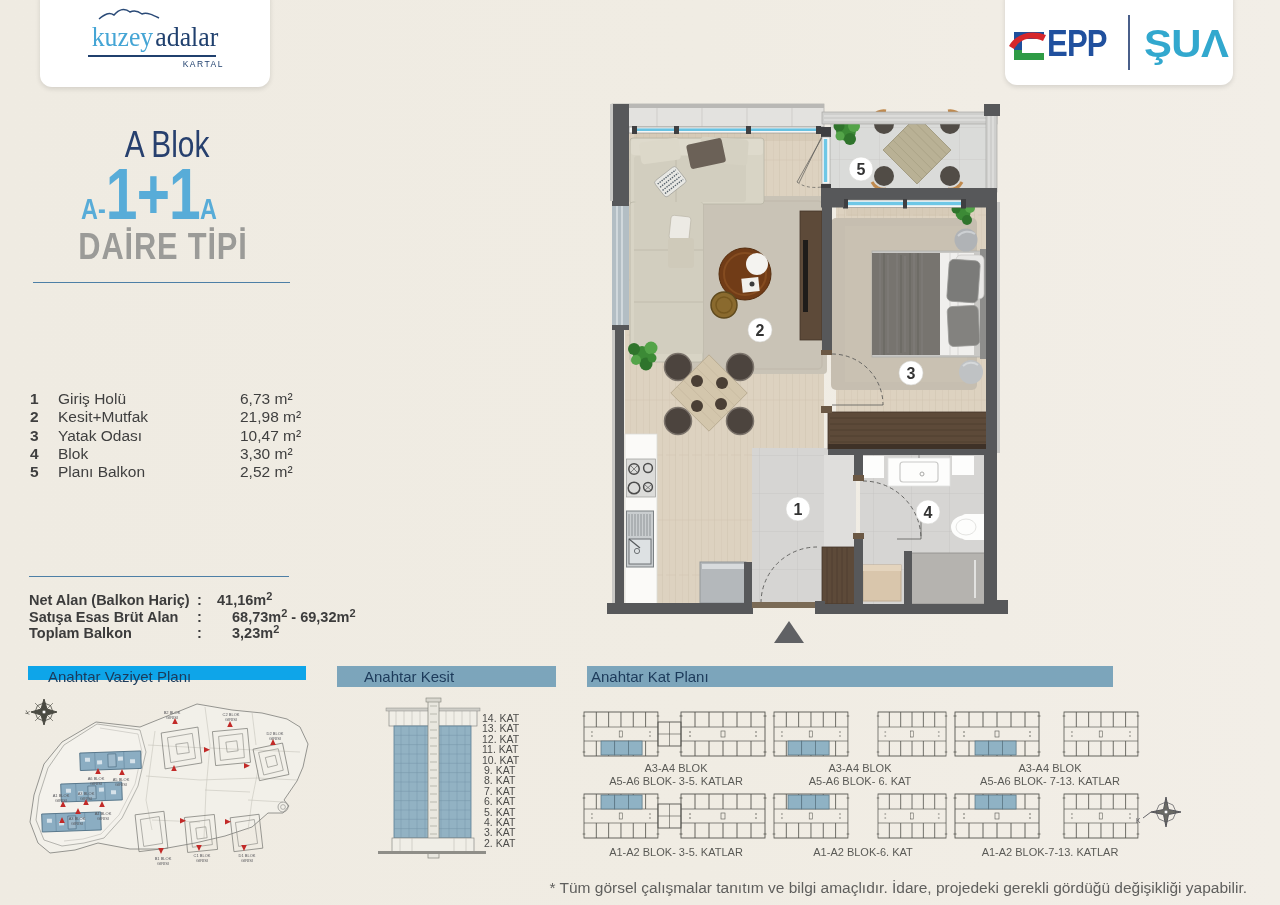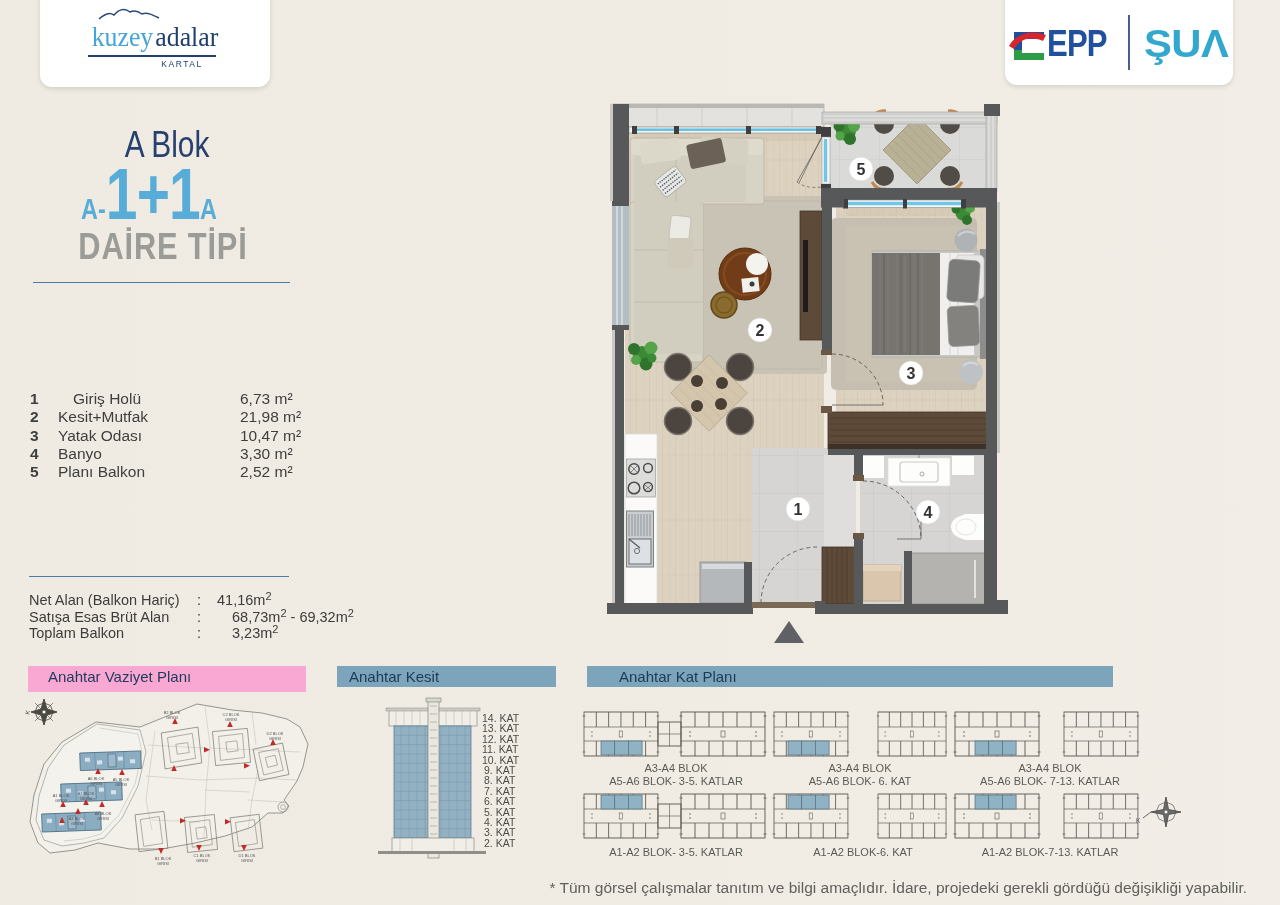--- a/index.html
+++ b/index.html
@@ -10,21 +10,21 @@
 <div class="abs" style="left:40px;top:-14px;width:230px;height:101px;background:#fff;border-radius:12px;box-shadow:0 2px 5px rgba(0,0,0,0.12)"></div>
 
 <svg class="abs" style="left:97px;top:7px" width="64" height="15" viewBox="0 0 64 15">
   <path d="M2 12 C8 7 12 5 17 8 C22 2 28 1 33 5 C37 3 41 4 45 7 C50 5 56 8 62 11" fill="none" stroke="#2a4a77" stroke-width="1.5"></path>
 </svg>
 
 <div class="abs" style="left:40px;top:23px;width:230px;text-align:center;font-family:'Liberation Serif',serif;font-size:28px;letter-spacing:0px;line-height:1;transform:scaleX(.92)"><span style="color:#45a5d5">kuzey</span><span style="color:#20406e"> adalar</span></div>
 
 <div class="abs" style="left:88px;top:55px;width:128px;height:1.5px;background:#20406e"></div>
 
-<div class="abs" style="left:140px;top:59px;width:84px;text-align:center;font-size:8.5px;letter-spacing:1.5px;color:#20406e">KARTAL</div>
+<div class="abs" style="left:140px;top:59px;width:84px;text-align:right;font-size:8.5px;letter-spacing:1.5px;color:#20406e">KARTAL</div>
 
 <div class="abs" style="left:1005px;top:-14px;width:228px;height:99px;background:#fff;border-radius:12px;box-shadow:0 2px 5px rgba(0,0,0,0.12)"></div>
 
 <svg class="abs" style="left:1008px;top:26px" width="40" height="38" viewBox="0 0 40 38">
   <path d="M6 18 L6 34 L36 34 L36 27 L14 27 L14 18 Z" fill="#2e9b45"></path>
   <path d="M6 6 L36 6 L36 13 L14 13 L14 24 L6 24 Z" fill="#1f4f9c"></path>
   <path d="M1 20 C8 8 22 3 38 9 L35 15 C22 10 12 13 6 23 Z" fill="#d6262c"></path>
 </svg>
 
 <div class="abs" style="left:1047px;top:23px;font-size:37px;font-weight:bold;color:#20509e;letter-spacing:-1px;transform:scaleX(.84);transform-origin:left top">EPP</div>
@@ -35,30 +35,30 @@
 
 <div class="abs" style="left:36px;top:124px;width:262px;text-align:center;font-size:36px;color:#27406e;transform:scaleX(.83)">A Blok</div>
 
 <div class="abs" style="left:18px;top:160px;width:262px;text-align:center;color:#58acd8;font-weight:bold;line-height:68px;font-size:30px;transform:scaleX(.78)">A-<span style="font-size:73px;letter-spacing:-1px">1+1</span>A</div>
 
 <div class="abs" style="left:32px;top:226px;width:262px;text-align:center;font-size:36px;font-weight:bold;color:#9b9b98;letter-spacing:1px;transform:scaleX(.855)">DAİRE TİPİ</div>
 
 <div class="abs" style="left:33px;top:282px;width:257px;height:1px;background:#4d7fa6"></div>
 
 <div class="abs" style="left:30px;top:390px;width:280px;font-size:15.5px;color:#3f3f3f;line-height:18.3px">
-  <div><b>1</b><span style="position:absolute;left:43px">Giriş Holü</span><span style="position:absolute;left:210px">6,73 m²</span></div>
+  <div><b>1</b><span style="position:absolute;left:28px">Giriş Holü</span><span style="position:absolute;left:210px">6,73 m²</span></div>
   <div><b>2</b><span style="position:absolute;left:28px">Kesit+Mutfak</span><span style="position:absolute;left:210px">21,98 m²</span></div>
   <div><b>3</b><span style="position:absolute;left:28px">Yatak Odası</span><span style="position:absolute;left:210px">10,47 m²</span></div>
-  <div><b>4</b><span style="position:absolute;left:28px">Banyo</span><span style="position:absolute;left:210px">3,30 m²</span></div>
+  <div><b>4</b><span style="position:absolute;left:28px">Blok</span><span style="position:absolute;left:210px">3,30 m²</span></div>
   <div><b>5</b><span style="position:absolute;left:28px">Planı Balkon</span><span style="position:absolute;left:210px">2,52 m²</span></div>
 </div>
 
 <div class="abs" style="left:29px;top:576px;width:260px;height:1px;background:#4d7fa6"></div>
 
-<div class="abs" style="left:29px;top:592px;width:360px;font-size:14.5px;font-weight:normal;color:#3c3c3c;line-height:16.5px">
+<div class="abs" style="left:29px;top:592px;width:360px;font-size:14.5px;font-weight:bold;color:#3c3c3c;line-height:16.5px">
   <div>Net Alan (Balkon Hariç)<span style="position:absolute;left:168px">:</span><span style="position:absolute;left:188px">41,16m<span style="font-size:11px;position:relative;top:-5px">2</span></span></div>
   <div>Satışa Esas Brüt Alan<span style="position:absolute;left:168px">:</span><span style="position:absolute;left:203px">68,73m<span style="font-size:11px;position:relative;top:-5px">2</span> - 69,32m<span style="font-size:11px;position:relative;top:-5px">2</span></span></div>
   <div>Toplam Balkon<span style="position:absolute;left:168px">:</span><span style="position:absolute;left:203px">3,23m<span style="font-size:11px;position:relative;top:-5px">2</span></span></div>
 </div>
 
 <svg class="abs" style="left:606px;top:100px" width="404" height="548" viewBox="606 100 404 548">
   <defs>
     <pattern id="planks" width="13" height="120" patternUnits="userSpaceOnUse">
       <rect width="13" height="120" fill="#ddd2c0"></rect>
       <line x1="13" y1="0" x2="13" y2="120" stroke="#cbbfab" stroke-width="0.8"></line>
@@ -364,25 +364,25 @@
       <text x="911" y="378.5">3</text>
     <circle cx="928" cy="512" r="12" fill="#fff" stroke="#d5d5d2" stroke-width="0.6"></circle>
       <text x="928" y="517.5">4</text>
     <circle cx="861" cy="169" r="12" fill="#fff" stroke="#d5d5d2" stroke-width="0.6"></circle>
       <text x="861" y="174.5">5</text>
   </g>
 
   <polygon points="789,621 774,643 804,643" fill="#606164"></polygon>
 </svg>
 
-<div class="abs" style="left:28px;top:666px;width:278px;height:26px;background:#f9a8d4;color:#1c3a5a;font-size:15px;line-height:21px;padding-left:20px;box-sizing:border-box">Anahtar Vaziyet Planı</div>
-
-<div class="abs" style="left:337px;top:666px;width:219px;height:21px;background:#7ca5bb;color:#1c3a5a;font-size:15px;line-height:21px;padding-left:12px;box-sizing:border-box">Anahtar Kesit</div>
-
-<div class="abs" style="left:587px;top:666px;width:526px;height:21px;background:#7ca5bb;color:#1c3a5a;font-size:15px;line-height:21px;padding-left:32px;box-sizing:border-box">Anahtar Kat Planı</div>
+<div class="abs" style="left:28px;top:666px;width:278px;height:14px;background:#0ea5e9;color:#1c3a5a;font-size:15px;line-height:21px;padding-left:20px;box-sizing:border-box">Anahtar Vaziyet Planı</div>
+
+<div class="abs" style="left:337px;top:666px;width:219px;height:21px;background:#7ca5bb;color:#1c3a5a;font-size:15px;line-height:21px;padding-left:27px;box-sizing:border-box">Anahtar Kesit</div>
+
+<div class="abs" style="left:587px;top:666px;width:526px;height:21px;background:#7ca5bb;color:#1c3a5a;font-size:15px;line-height:21px;padding-left:4px;box-sizing:border-box">Anahtar Kat Planı</div>
 
 <svg class="abs" style="left:20px;top:695px" width="300" height="185" viewBox="20 695 300 185">
 
   <g stroke="#4a4a42" fill="#4a4a42">
     <path d="M44 699 L47 709 L57 712 L47 715 L44 725 L41 715 L31 712 L41 709 Z"></path>
     <path d="M44 703 L50.5 705.5 L53 712 L50.5 718.5 L44 721 L37.5 718.5 L35 712 L37.5 705.5 Z" fill="none" stroke-width="0.8"></path>
     <path d="M35 703 L53 721 M35 721 L53 703" stroke-width="0.6"></path>
     <circle cx="44" cy="712" r="1.8" fill="#fff" stroke-width="0.5"></circle>
     <text x="24" y="716" font-size="6.5" transform="rotate(-75 26 712)" stroke="none">K</text>
   </g>

